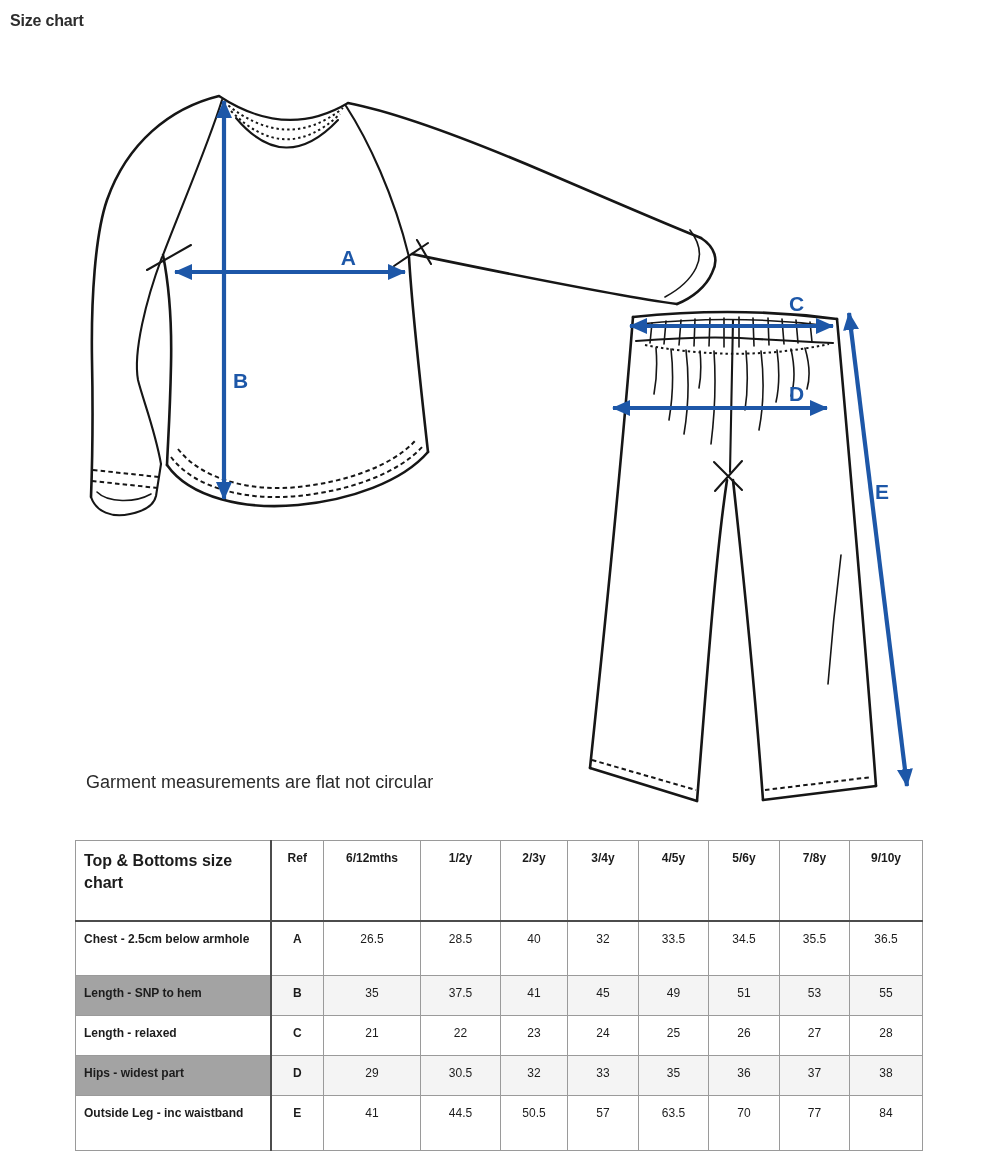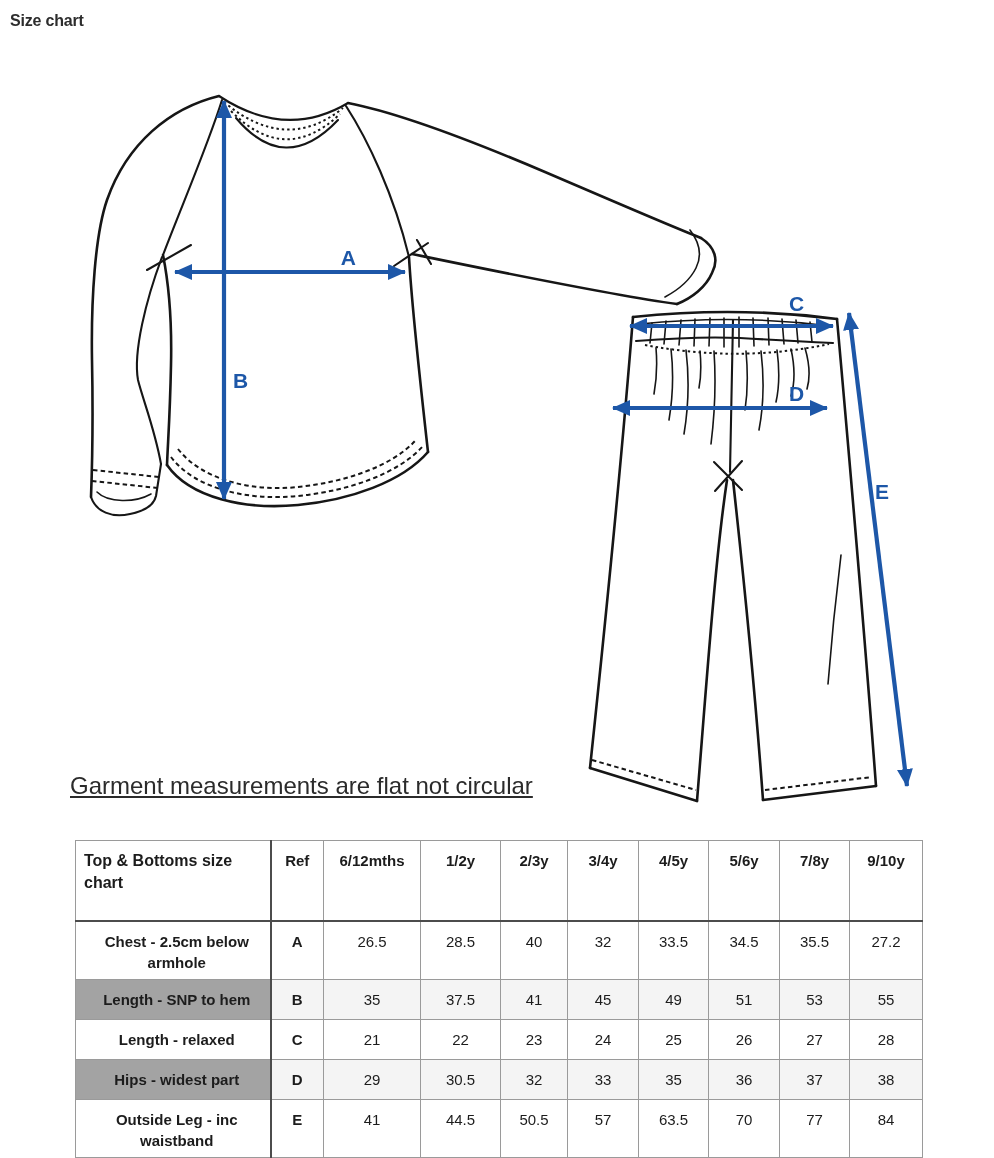--- a/index.html
+++ b/index.html
@@ -13,28 +13,28 @@
        color:#2d2d2d;letter-spacing:-0.2px;}
   .diagram-svg{position:absolute;left:0;top:0;width:994px;height:830px;}
   .ln{stroke:var(--line-black);fill:none;stroke-width:2.6;stroke-linecap:round;stroke-linejoin:round;}
   .ln2{stroke:var(--line-black);fill:none;stroke-width:2.1;stroke-linecap:round;stroke-linejoin:round;}
   .thin{stroke:var(--line-black);fill:none;stroke-width:1.6;stroke-linecap:round;}
   .stitch{stroke:var(--line-black);fill:none;stroke-width:2;stroke-dasharray:4.5 3.2;stroke-linecap:butt;}
   .dot{stroke:var(--line-black);fill:none;stroke-width:2;stroke-dasharray:2.4 3;stroke-linecap:butt;}
   .arrow{stroke:var(--accent-blue);fill:none;stroke-width:4.2;}
   .mlabel{fill:var(--accent-blue);font-family:"Liberation Sans","DejaVu Sans",sans-serif;
        font-weight:700;font-size:21px;}
-  .note{position:absolute;left:70px;top:772px;font-size:24px;color:#2b2b2b;text-decoration:underline;}
+  .note{position:absolute;left:86px;top:772px;font-size:18px;color:#2b2b2b;}
   .size-table{position:absolute;left:75px;top:840px;width:847px;border-collapse:collapse;
        table-layout:fixed;color:var(--text-dark);}
   .size-table th,.size-table td{border:1px solid var(--border-gray);vertical-align:top;
-       padding-top:9px;padding-bottom:6px;text-align:center;font-size:15px;line-height:1.4;}
+       padding-top:9px;padding-bottom:6px;text-align:center;font-size:12px;line-height:1.4;}
   .size-table thead th{font-weight:700;border-bottom:2px solid var(--border-dark);}
   .size-table th.main{font-size:16px;text-align:left;padding-left:8px;padding-right:10px;}
-  .size-table td.lbl{font-weight:700;text-align:center;padding-left:8px;}
+  .size-table td.lbl{font-weight:700;text-align:left;padding-left:8px;}
   .size-table th.main,.size-table td.lbl{border-right:2px solid var(--border-dark);}
   .size-table td.ref{font-weight:700;}
   .size-table tr.alt td{background:var(--row-alt);}
   .size-table tr.alt td.lbl{background:#a3a3a3;}
   tr.h-row{height:80px;} tr.r-tall{height:55px;} tr.r-std{height:40px;}
 </style>
 </head>
 <body>
 
 <div class="page-title">Size chart</div>
@@ -159,21 +159,21 @@
     <tr class="r-tall">
       <td class="lbl">Chest - 2.5cm below armhole</td>
       <td class="ref">A</td>
       <td>26.5</td>
       <td>28.5</td>
       <td>40</td>
       <td>32</td>
       <td>33.5</td>
       <td>34.5</td>
       <td>35.5</td>
-      <td>27.2</td>
+      <td>36.5</td>
     </tr>
     <tr class="r-std alt">
       <td class="lbl">Length - SNP to hem</td>
       <td class="ref">B</td>
       <td>35</td>
       <td>37.5</td>
       <td>41</td>
       <td>45</td>
       <td>49</td>
       <td>51</td>

